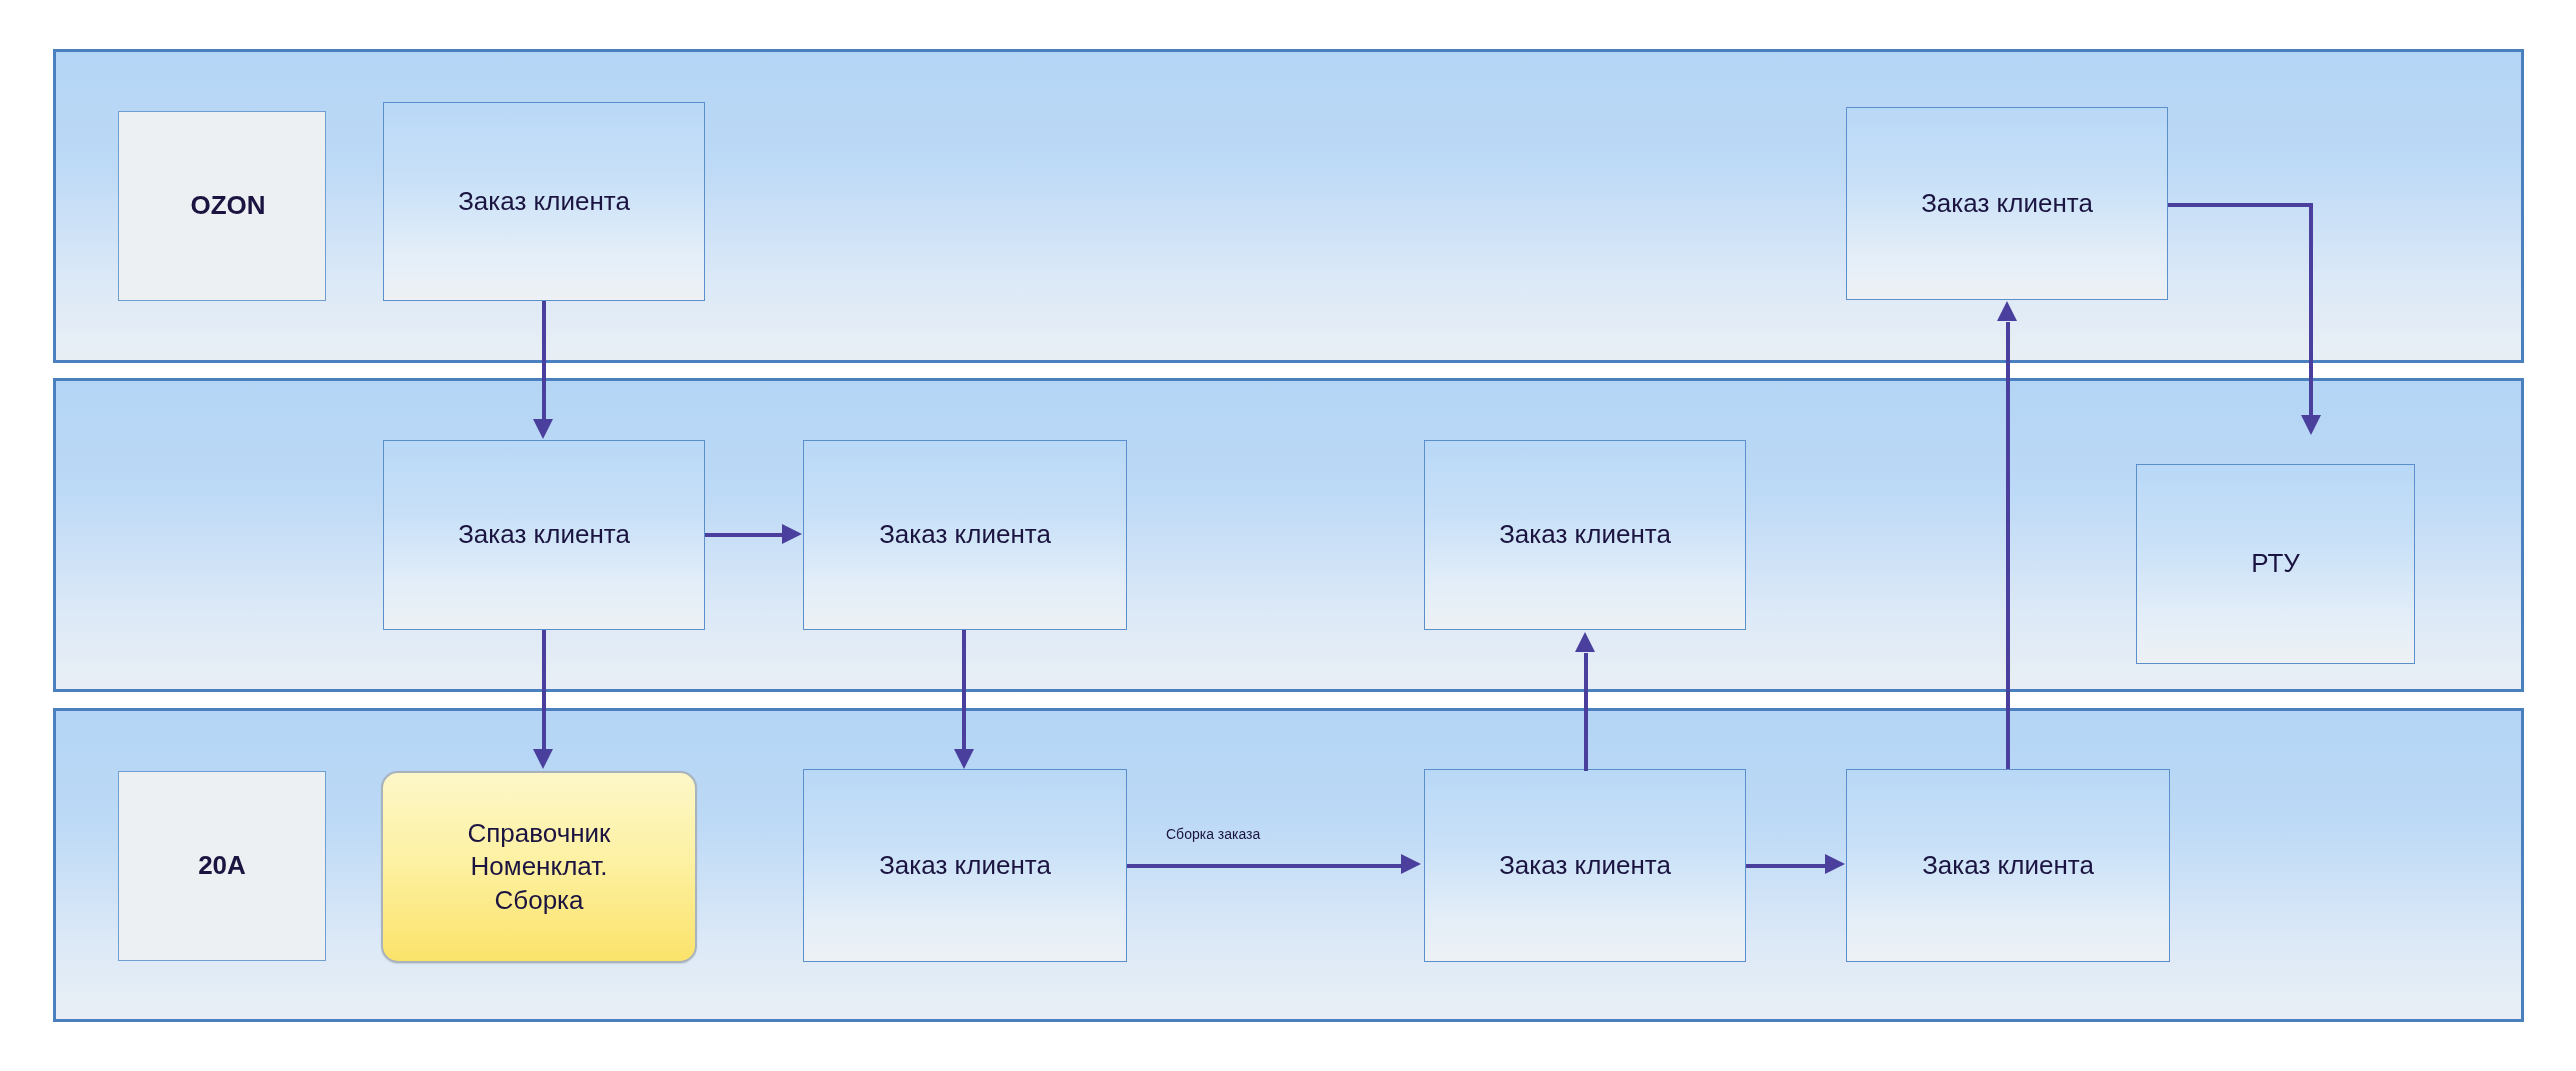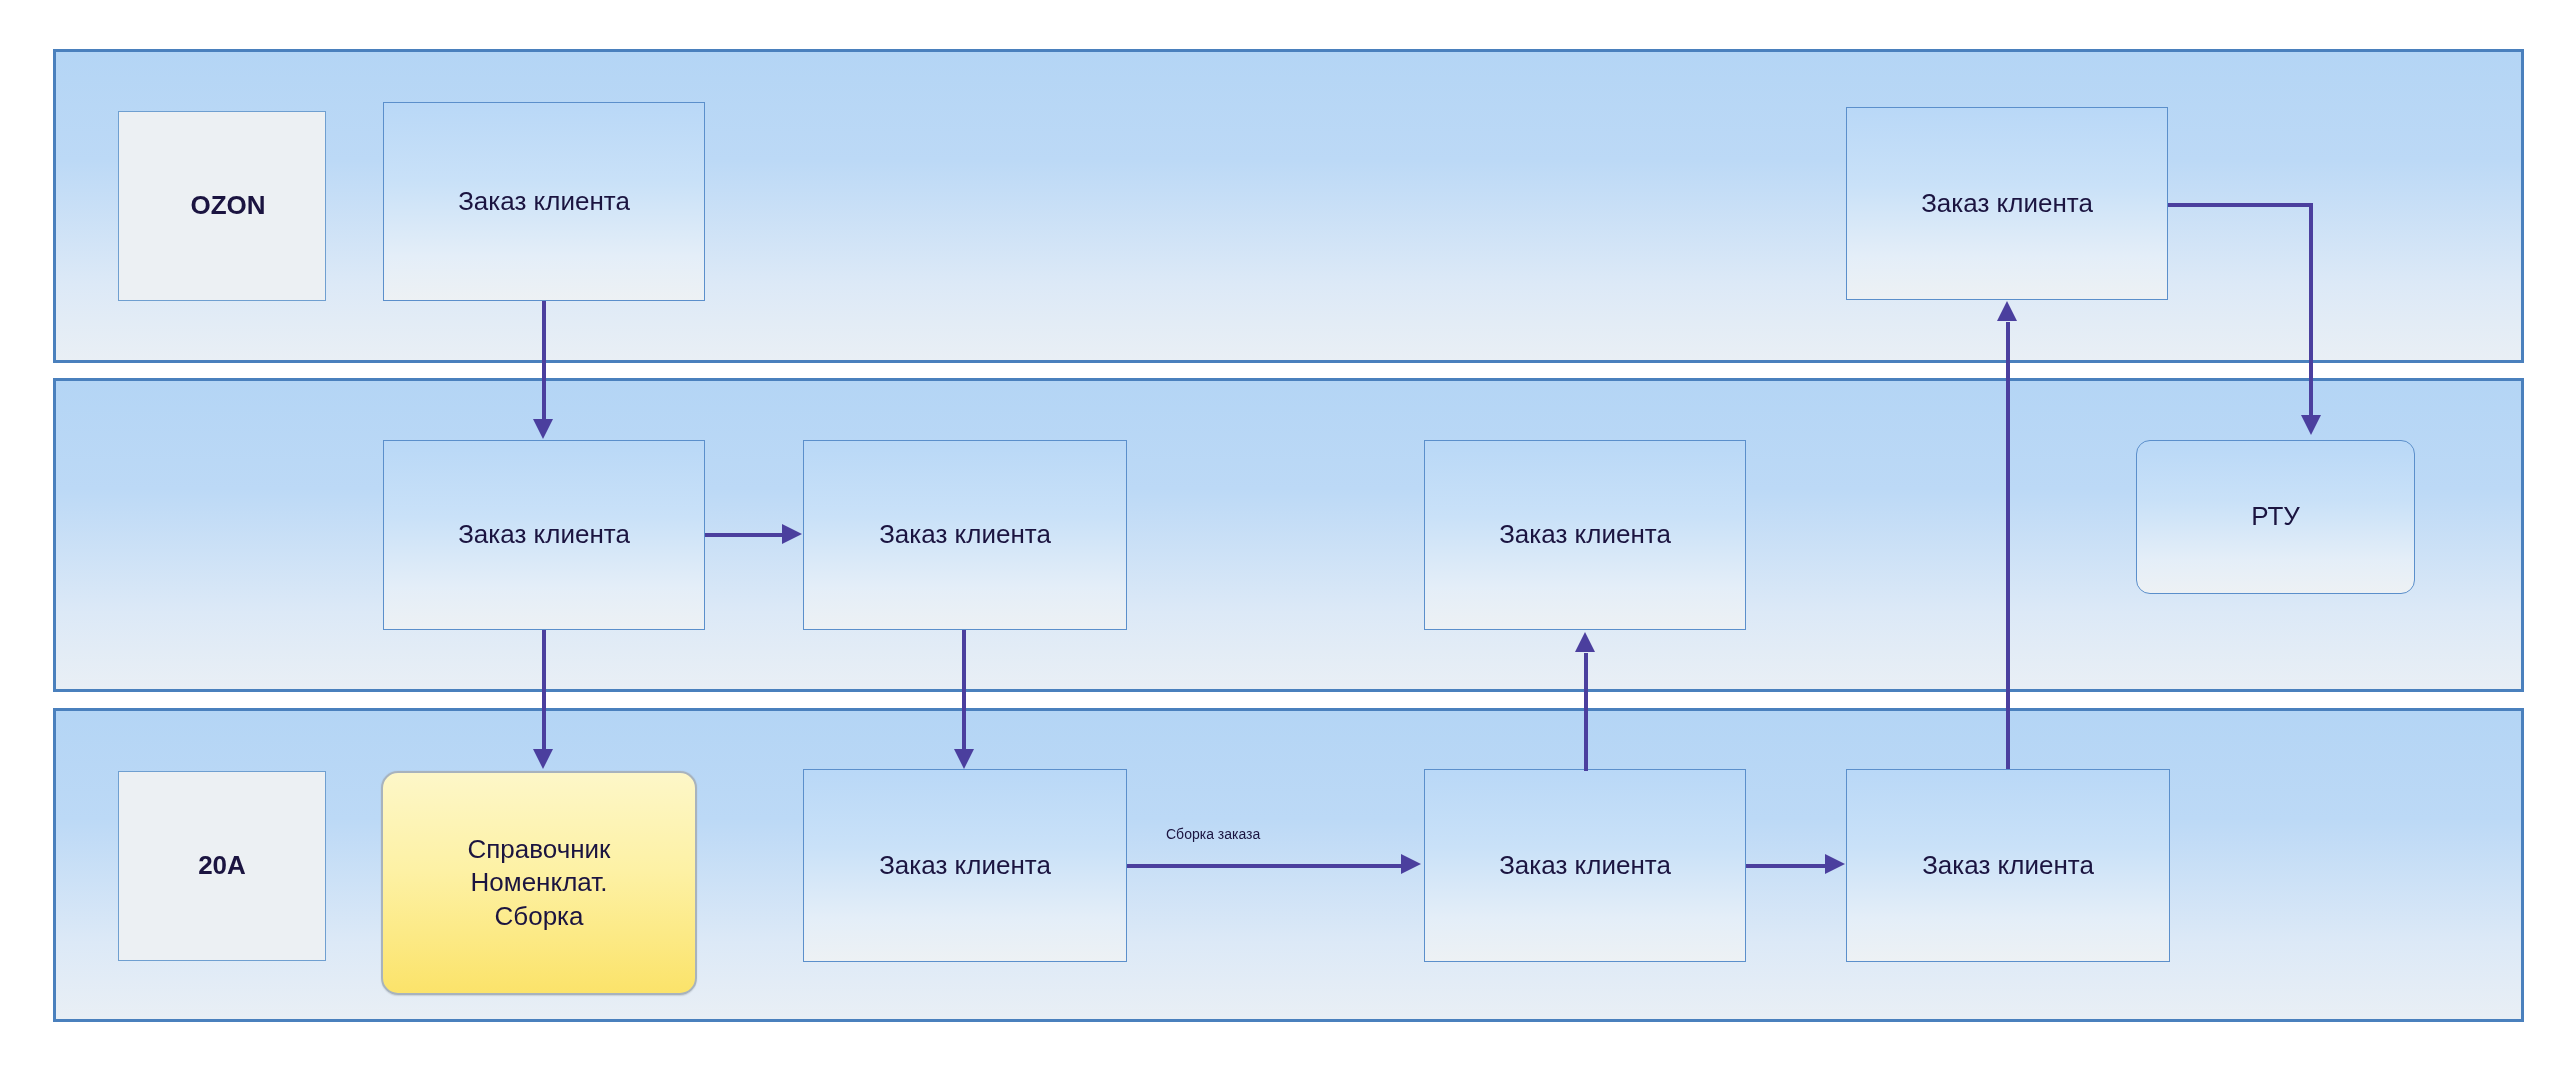--- a/index.html
+++ b/index.html
@@ -66,31 +66,31 @@
   </div>
 
   <div class="node proc" style="left:803px;top:440px;width:324px;height:190px;">
     <span>Заказ клиента</span>
   </div>
 
   <div class="node proc" style="left:1424px;top:440px;width:322px;height:190px;">
     <span>Заказ клиента</span>
   </div>
 
-  <div class="node proc" style="left:2136px;top:440px;width:279px;height:154px;border-radius:14px;">
+  <div class="node proc" style="left:2136px;top:464px;width:279px;height:200px;">
     <span>РТУ</span>
   </div>
 
   <div class="lane" style="left:53px;top:708px;width:2471px;height:314px;"></div>
 
   <div class="node sys" style="left:118px;top:771px;width:208px;height:190px;">
     <span>20A</span>
   </div>
 
-  <div class="node data" style="left:381px;top:771px;width:316px;height:224px;flex-direction:column;">
+  <div class="node data" style="left:381px;top:771px;width:316px;height:192px;flex-direction:column;">
     <span>Справочник</span>
     <span>Номенклат.</span>
     <span>Сборка</span>
   </div>
 
   <div class="node proc" style="left:803px;top:769px;width:324px;height:193px;">
     <span>Заказ клиента</span>
   </div>
 
   <div class="node proc" style="left:1424px;top:769px;width:322px;height:193px;">

